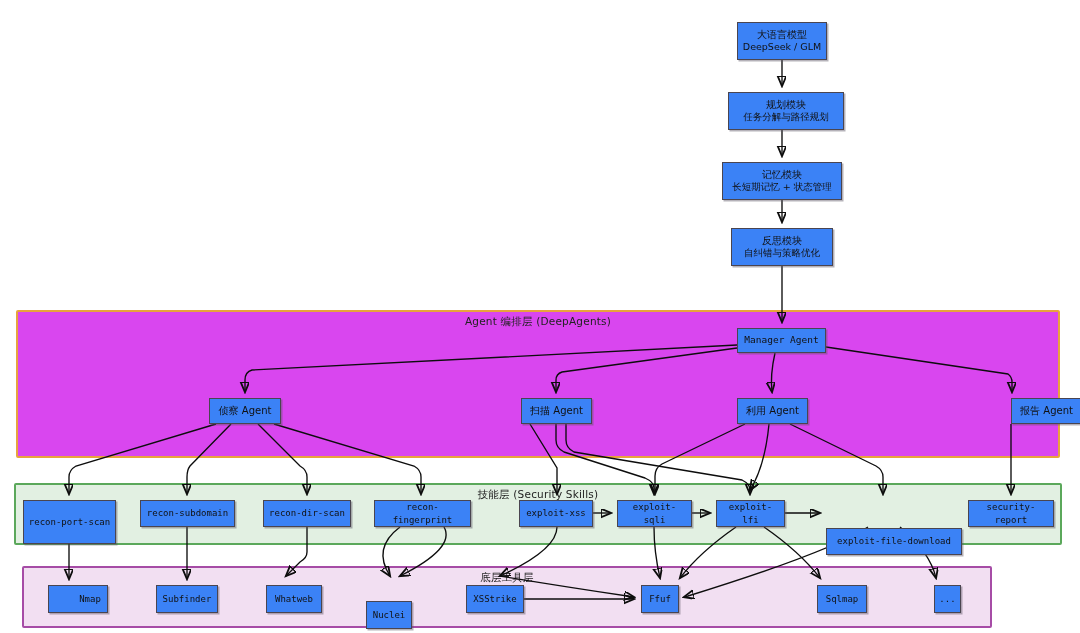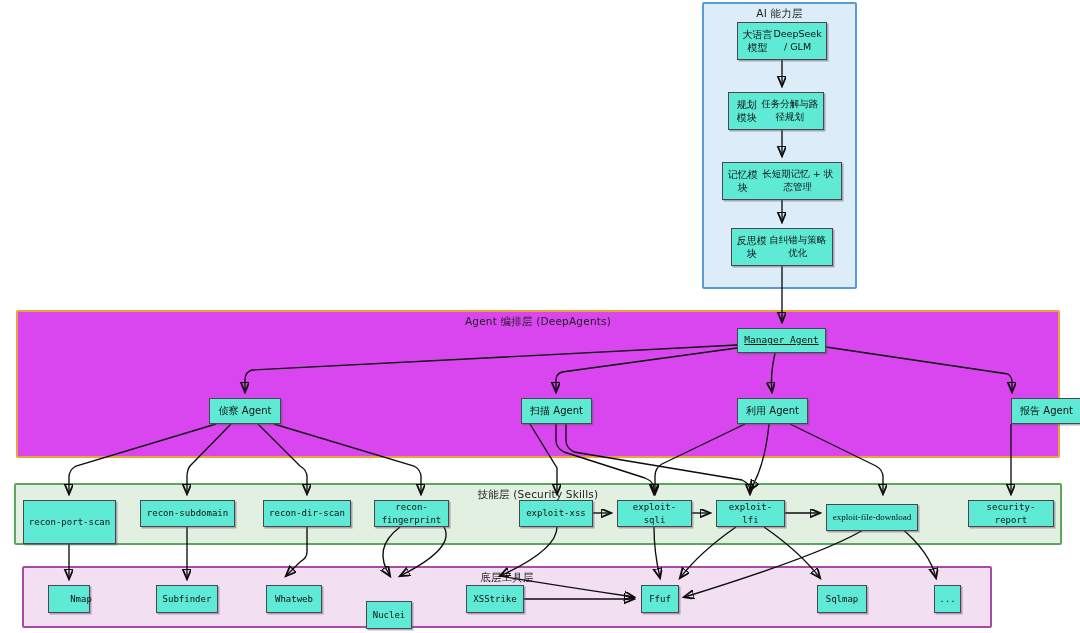--- a/index.html
+++ b/index.html
@@ -30,41 +30,38 @@
     background:#E2F0E2;border:2px solid #5BA85B;border-radius:2px;
   }
   #layer-tool{
     left:22px;top:566px;width:970px;height:62px;
     background:#F2DFF2;border:2px solid #A64CA6;border-radius:2px;
   }
 
   
   .node{
     position:absolute;box-sizing:border-box;
-    background:#5eead4;border:1.4px solid #4a4550;
-    display:flex;flex-direction:row;align-items:center;justify-content:center;
+    background:#3b82f6;border:1.4px solid #4a4550;
+    display:flex;flex-direction:column;align-items:center;justify-content:center;
     font-size:10px;line-height:1.35;text-align:center;
     color:#111;box-shadow:1.5px 1.5px 0 rgba(90,85,100,.45);
     padding:2px 4px;
   }
   .node .l2{font-size:9.5px;}
-  .mono{font-family:"DejaVu Sans Mono","Liberation Mono",monospace;font-size:9.5px;text-decoration:underline;}
+  .mono{font-family:"DejaVu Sans Mono","Liberation Mono",monospace;font-size:9.5px;}
   .mono-sm{font-family:"DejaVu Sans Mono","Liberation Mono",monospace;font-size:9px;}
 
   svg#edges{position:absolute;inset:0;width:1080px;height:633px;pointer-events:none;}
   svg#edges path,svg#edges line{fill:none;stroke:#0d0d0d;stroke-width:1.35;}
 </style>
 </head>
 <body>
 
 <div id="diagram">
 
-  <div class="layer" id="layer-ai">
-    <div class="layer-title">AI 能力层</div>
-  </div>
 
   <div class="layer" id="layer-agent">
     <div class="layer-title">Agent 编排层 (DeepAgents)</div>
 
   </div>
 
   <div class="layer" id="layer-skill">
     <div class="layer-title">技能层 (Security Skills)</div>
   </div>
 
@@ -123,21 +120,21 @@
       <path d="M524,599 L634,599"></path>
       <path d="M500,576 Q560,586 634,597"></path>
     </g>
   </svg>
 
   <div id="node-host">
       <div class="node" style="left: 737px; top: 22px; width: 90px; height: 38px;">
         <div>大语言模型</div>
         <div class="l2">DeepSeek / GLM</div>
       </div>
-      <div class="node" style="left: 728px; top: 92px; width: 96px; height: 38px;">
+      <div class="node" style="left: 728px; top: 92px; width: 116px; height: 38px;">
         <div>规划模块</div>
         <div class="l2">任务分解与路径规划</div>
       </div>
       <div class="node" style="left: 722px; top: 162px; width: 120px; height: 38px;">
         <div>记忆模块</div>
         <div class="l2">长短期记忆 + 状态管理</div>
       </div>
       <div class="node" style="left: 731px; top: 228px; width: 102px; height: 38px;">
         <div>反思模块</div>
         <div class="l2">自纠错与策略优化</div>
@@ -159,39 +156,39 @@
       </div>
       <div class="node mono-sm" style="left: 23px; top: 500px; width: 93px; height: 44px;">
         <div>recon-port-scan</div>
       </div>
       <div class="node mono-sm" style="left: 140px; top: 500px; width: 95px; height: 27px;">
         <div>recon-subdomain</div>
       </div>
       <div class="node mono-sm" style="left: 263px; top: 500px; width: 88px; height: 27px;">
         <div>recon-dir-scan</div>
       </div>
-      <div class="node mono-sm" style="left: 374px; top: 500px; width: 75px; height: 27px;">
+      <div class="node mono-sm" style="left: 374px; top: 500px; width: 97px; height: 27px;">
         <div>recon-fingerprint</div>
       </div>
       <div class="node mono-sm" style="left: 519px; top: 500px; width: 74px; height: 27px;">
         <div>exploit-xss</div>
       </div>
       <div class="node mono-sm" style="left: 617px; top: 500px; width: 75px; height: 27px;">
         <div>exploit-sqli</div>
       </div>
       <div class="node mono-sm" style="left: 716px; top: 500px; width: 69px; height: 27px;">
         <div>exploit-lfi</div>
       </div>
-      <div class="node mono-sm" style="left: 826px; top: 504px; width: 92px; height: 27px; font-family: Liberation Serif, serif;">
+      <div class="node mono-sm" style="left: 826px; top: 528px; width: 136px; height: 27px;">
         <div>exploit-file-download</div>
       </div>
       <div class="node mono-sm" style="left: 968px; top: 500px; width: 86px; height: 27px;">
         <div>security-report</div>
       </div>
-      <div class="node mono-sm" style="left: 48px; top: 585px; width: 42px; height: 28px; padding-left: 28px;">
+      <div class="node mono-sm" style="left: 48px; top: 585px; width: 60px; height: 28px; padding-left: 28px;">
         <div>Nmap</div>
       </div>
       <div class="node mono-sm" style="left: 156px; top: 585px; width: 62px; height: 28px;">
         <div>Subfinder</div>
       </div>
       <div class="node mono-sm" style="left: 266px; top: 585px; width: 56px; height: 28px;">
         <div>Whatweb</div>
       </div>
       <div class="node mono-sm" style="left: 366px; top: 585px; width: 46px; height: 28px; margin-top: 16px;">
         <div>Nuclei</div>

